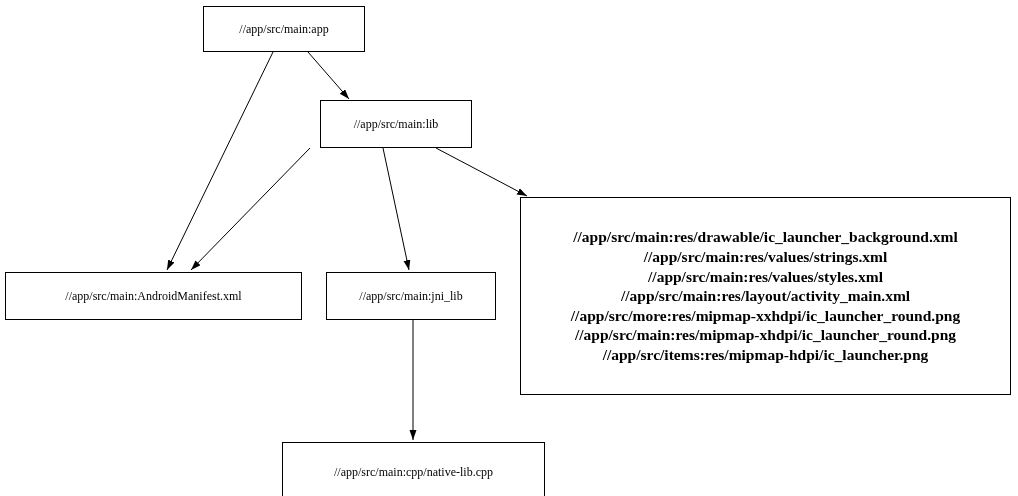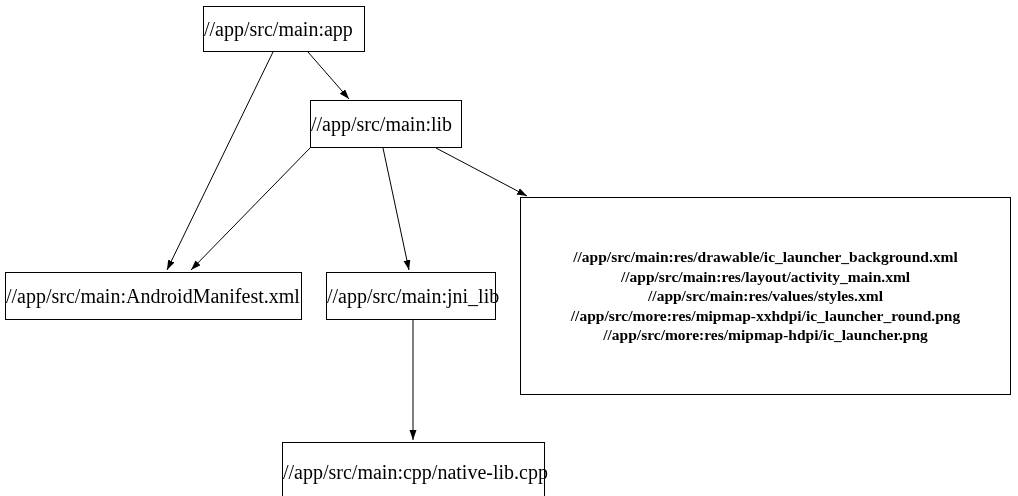--- a/index.html
+++ b/index.html
@@ -22,33 +22,34 @@
     height: 496px;
   }
   .node {
     position: absolute;
     box-sizing: border-box;
     border: 1px solid #000000;
     background: #ffffff;
     color: #000000;
     display: flex;
     align-items: center;
-    font-size: 20px;
+    justify-content: center;
+    font-size: 12px;
     text-align: center;
     white-space: nowrap;
   }
   .node.multi {
     flex-direction: column;
     justify-content: center;
     line-height: 19.6px;
     font-size: 15.5px;
     font-weight: bold;
   }
   #node-app        { left: 203px; top: 6px;   width: 162px; height: 46px; }
-  #node-lib        { left: 310px; top: 100px; width: 152px; height: 48px; }
+  #node-lib        { left: 320px; top: 100px; width: 152px; height: 48px; }
   #node-manifest   { left: 5px;   top: 272px; width: 297px; height: 48px; }
   #node-jni-lib    { left: 326px; top: 272px; width: 170px; height: 48px; }
   #node-resources  { left: 520px; top: 197px; width: 491px; height: 198px; }
   #node-native-lib { left: 282px; top: 442px; width: 263px; height: 60px; }
 </style>
 </head>
 <body>
 
 <svg class="edges" viewBox="0 0 1018 496" xmlns="http://www.w3.org/2000/svg">
   <defs>
@@ -75,21 +76,23 @@
 <div class="node" id="node-manifest">
   <span>//app/src/main:AndroidManifest.xml</span>
 </div>
 
 <div class="node" id="node-jni-lib">
   <span>//app/src/main:jni_lib</span>
 </div>
 
 <div class="node multi" id="node-resources">
   <div>//app/src/main:res/drawable/ic_launcher_background.xml</div>
+  <div>//app/src/main:res/values/strings.xml</div>
+  <div>//app/src/main:res/values/styles.xml</div>
   <div>//app/src/main:res/layout/activity_main.xml</div>
-  <div>//app/src/main:res/values/styles.xml</div>
   <div>//app/src/more:res/mipmap-xxhdpi/ic_launcher_round.png</div>
-  <div>//app/src/more:res/mipmap-hdpi/ic_launcher.png</div>
+  <div>//app/src/main:res/mipmap-xhdpi/ic_launcher_round.png</div>
+  <div>//app/src/items:res/mipmap-hdpi/ic_launcher.png</div>
 </div>
 
 <div class="node" id="node-native-lib">
   <span>//app/src/main:cpp/native-lib.cpp</span>
 </div>
 
 </body></html>

